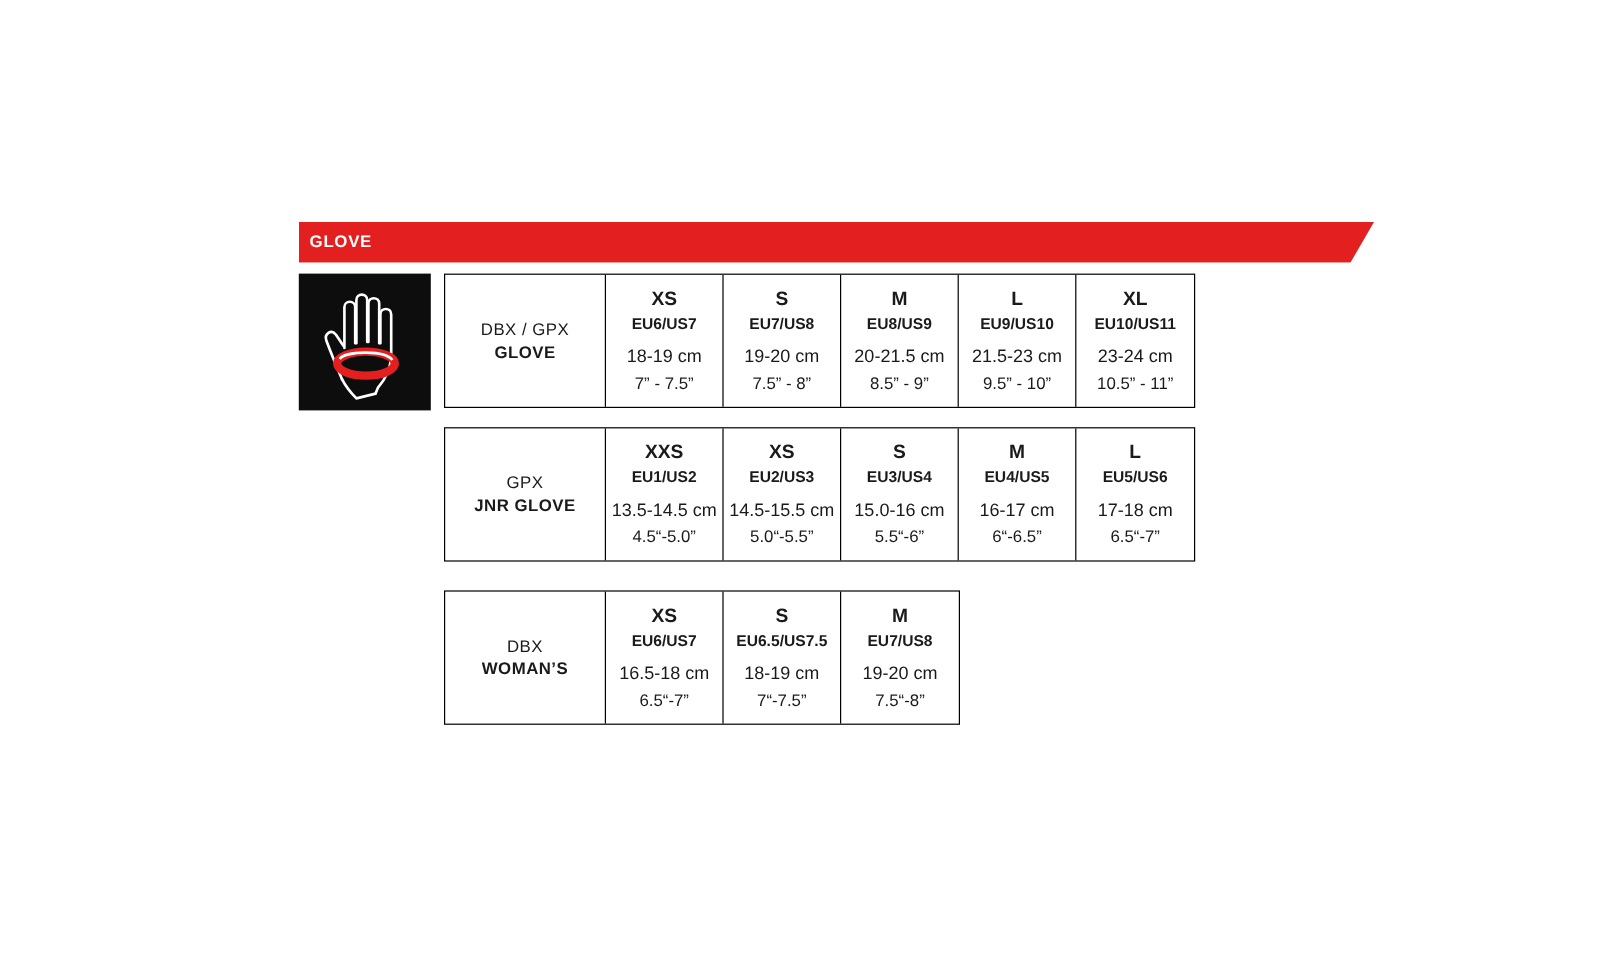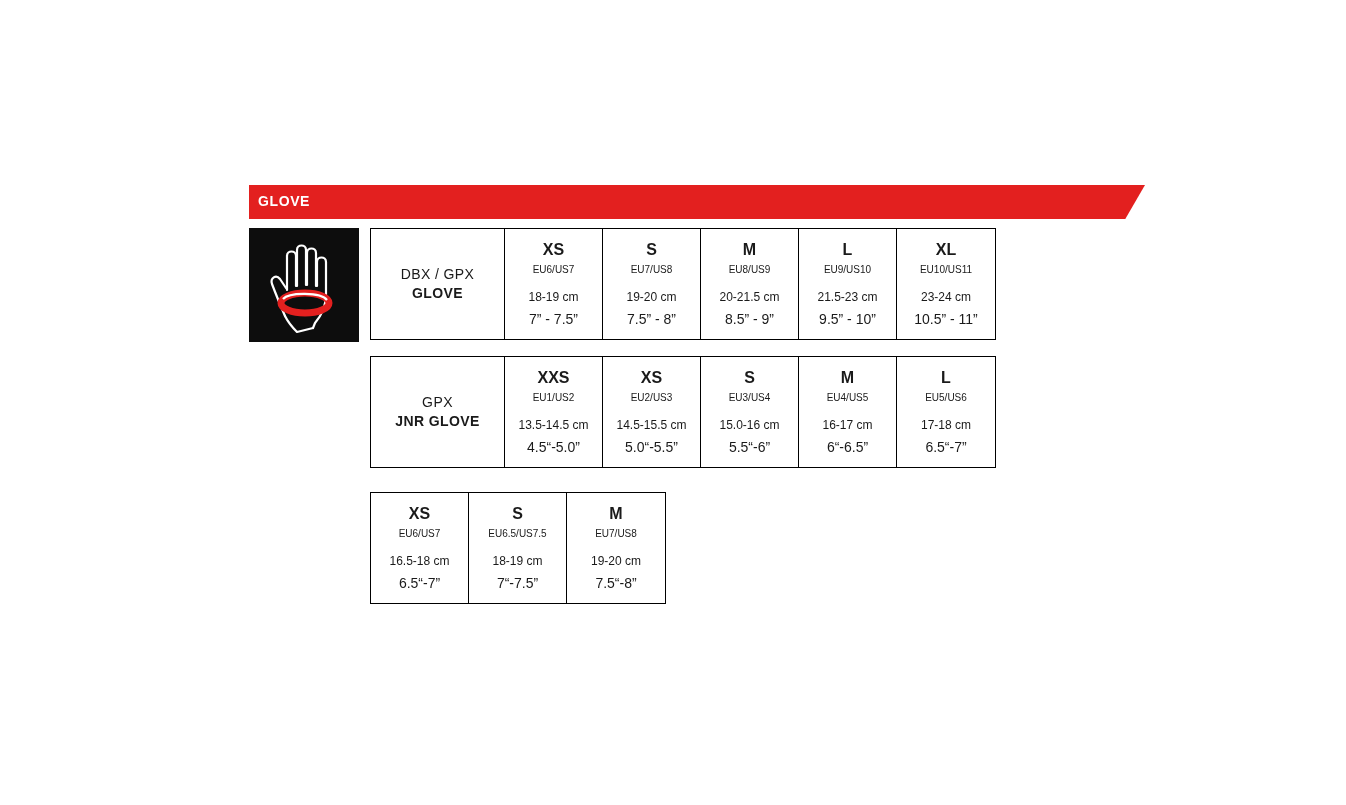--- a/index.html
+++ b/index.html
@@ -99,26 +99,26 @@
     padding: 10px 2px;
     text-align: center;
   }
   .size-col:last-child { border-right: none; }
   .size-col .size {
     font-size: 16px;
     font-weight: bold;
     line-height: 21px;
   }
   .size-col .code {
-    font-size: 10px;
-    font-weight: normal;
+    font-size: 13px;
+    font-weight: bold;
     line-height: 19px;
   }
   .size-col .cm {
-    font-size: 12px;
+    font-size: 15px;
     font-weight: normal;
     line-height: 19px;
     margin-top: 9px;
   }
   .size-col .inch {
     font-size: 14px;
     font-weight: normal;
     line-height: 19px;
     margin-top: 3px;
   }
@@ -212,20 +212,24 @@
       <div class="inch">6“-6.5”</div>
     </div>
     <div class="size-col">
       <div class="size">L</div>
       <div class="code">EU5/US6</div>
       <div class="cm">17-18 cm</div>
       <div class="inch">6.5“-7”</div>
     </div>
   </div>
 <div class="table-block" id="block-2">
+    <div class="row-label">
+      <div class="l1">DBX</div>
+      <div class="l2">WOMAN’S</div>
+    </div>
     <div class="size-col">
       <div class="size">XS</div>
       <div class="code">EU6/US7</div>
       <div class="cm">16.5-18 cm</div>
       <div class="inch">6.5“-7”</div>
     </div>
     <div class="size-col">
       <div class="size">S</div>
       <div class="code">EU6.5/US7.5</div>
       <div class="cm">18-19 cm</div>

